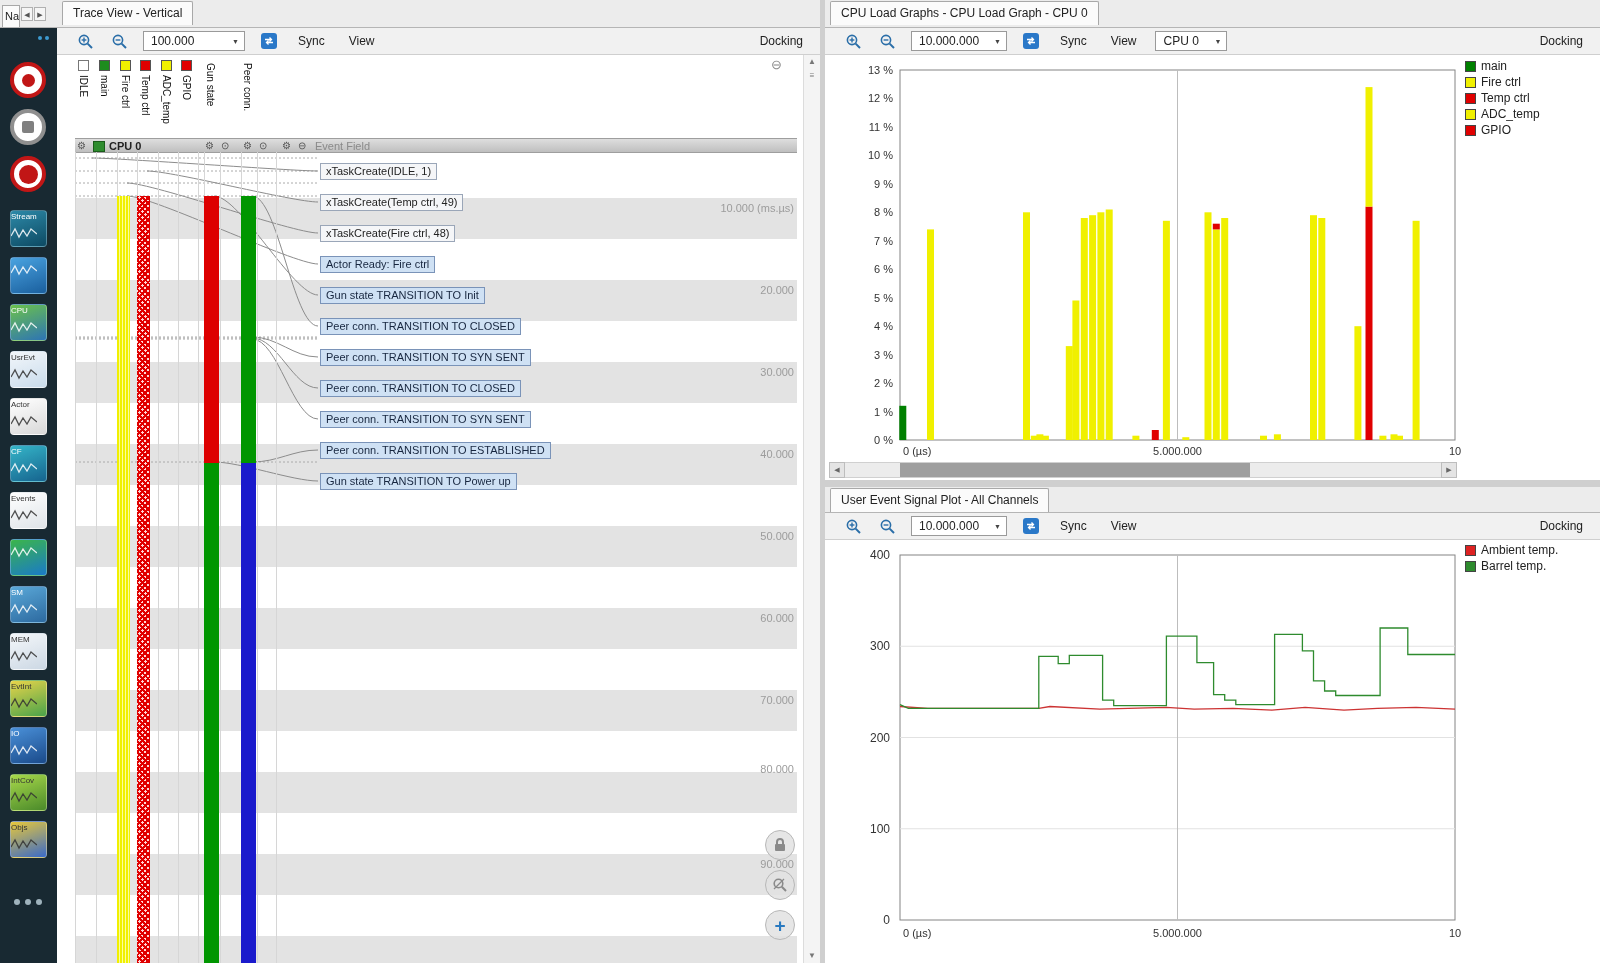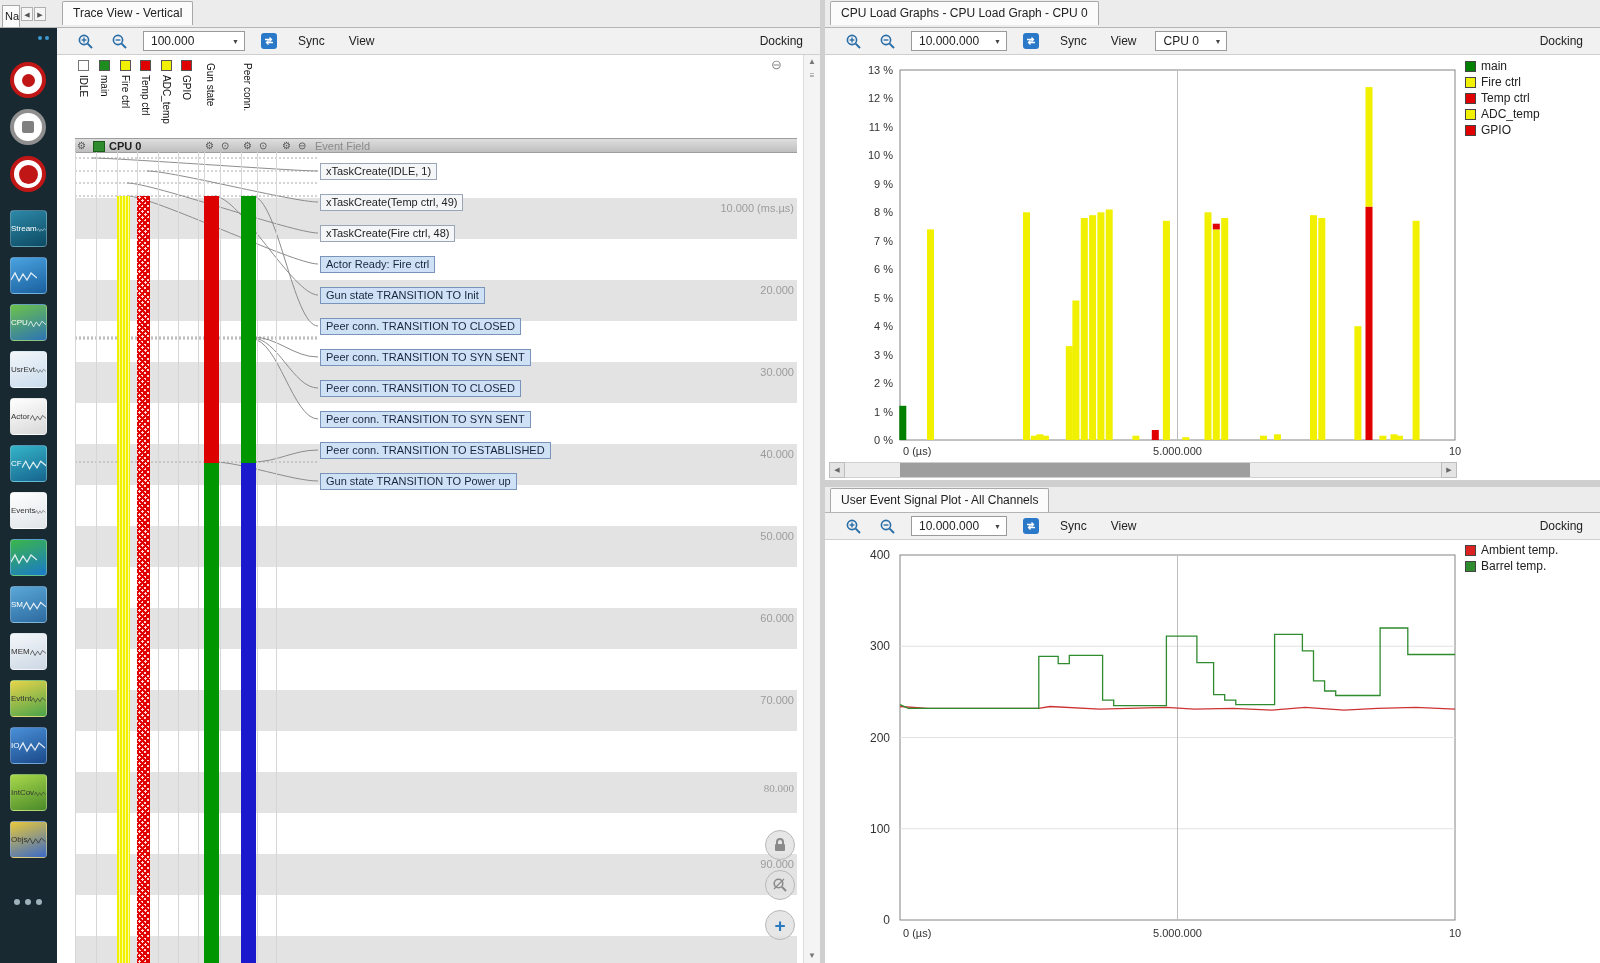--- a/index.html
+++ b/index.html
@@ -14,21 +14,21 @@
   .tab-arrow{font-size:7px;color:#555;border:1px solid #b0b0b0;background:#f5f5f5;width:12px;height:14px;line-height:13px;text-align:center}
   .side-grip{position:absolute;left:38px;top:36px;display:flex;gap:3px}
   .side-grip i{width:4px;height:4px;border-radius:50%;background:#3d9ad0}
   .sbtn{position:absolute;left:10px;width:36px;height:36px;border-radius:50%;background:#fff;display:flex;align-items:center;justify-content:center}
   .sbtn.record,.sbtn.record2{border:4px solid #c11616}
   .sbtn.stop{border:4px solid #8f8f8f}
   .sbtn .core{border-radius:50%}
   .sbtn.record .core{width:13px;height:13px;background:#c11616}
   .sbtn.record2 .core{width:19px;height:19px;background:#c11616}
   .sbtn.stop .core{width:12px;height:12px;border-radius:2px;background:#808080}
-  .tile{position:absolute;left:10px;width:37px;height:37px;border-radius:4px;border:1px solid rgba(255,255,255,.25);display:flex;flex-direction:row;align-items:center;overflow:hidden}
+  .tile{position:absolute;left:10px;width:37px;height:37px;border-radius:4px;border:1px solid rgba(255,255,255,.25);display:flex;flex-direction:column;overflow:hidden}
   .tlab2{font-size:8px;line-height:10px;margin-top:1px;white-space:nowrap}
   .side-more{position:absolute;left:14px;bottom:58px;display:flex;gap:5px}
   .side-more i{width:6px;height:6px;border-radius:50%;background:#9fb3bd}
 
   
   .panel{position:absolute;background:#fff}
   .tabbar{height:28px;background:#ececec;border-bottom:1px solid #b5b5b5;display:flex;align-items:flex-start;padding-left:5px}
   .tabbar.small{height:26px}
   .tab{background:#fbfbfb;border:1px solid #a8a8a8;border-bottom:none;border-radius:2px 2px 0 0;padding:4px 10px 5px;font-size:12px;position:relative;top:1px;white-space:nowrap}
   .toolbar{height:27px;background:#f1f1f1;border-bottom:1px solid #cfcfcf;display:flex;align-items:center;gap:14px;padding:0 12px 0 18px}
@@ -313,21 +313,21 @@
         <div class="evt" style="top: 356px;">Peer conn. TRANSITION TO SYN SENT</div>
         <div class="evt" style="top: 387px;">Peer conn. TRANSITION TO ESTABLISHED</div>
         <div class="evt" style="top: 418px;">Gun state TRANSITION TO Power up</div>
         <div class="timelab" style="top: 147px;">10.000 (ms.µs)</div>
         <div class="timelab" style="top: 229px;">20.000</div>
         <div class="timelab" style="top: 311px;">30.000</div>
         <div class="timelab" style="top: 393px;">40.000</div>
         <div class="timelab" style="top: 475px;">50.000</div>
         <div class="timelab" style="top: 557px;">60.000</div>
         <div class="timelab" style="top: 639px;">70.000</div>
-        <div class="timelab" style="top: 727px; font-family: Liberation Serif, serif;">80.000</div>
+        <div class="timelab" style="top: 708px;">80.000</div>
         <div class="timelab" style="top: 803px;">90.000</div>
         <div class="fbtn" style="left: 708px; top: 775px;">
           <svg width="16" height="16">
             <rect x="3" y="7" width="10" height="7" rx="1" fill="#8a8a8a"></rect>
             <path d="M5 7 V5 a3 3 0 0 1 6 0 V7" fill="none" stroke="#8a8a8a" stroke-width="2"></path>
           </svg>
         </div>
         <div class="fbtn" style="left: 708px; top: 815px;">
           <svg width="16" height="16">
             <circle cx="6.5" cy="6.5" r="4.3" fill="none" stroke="#8a8a8a" stroke-width="1.6"></circle>

